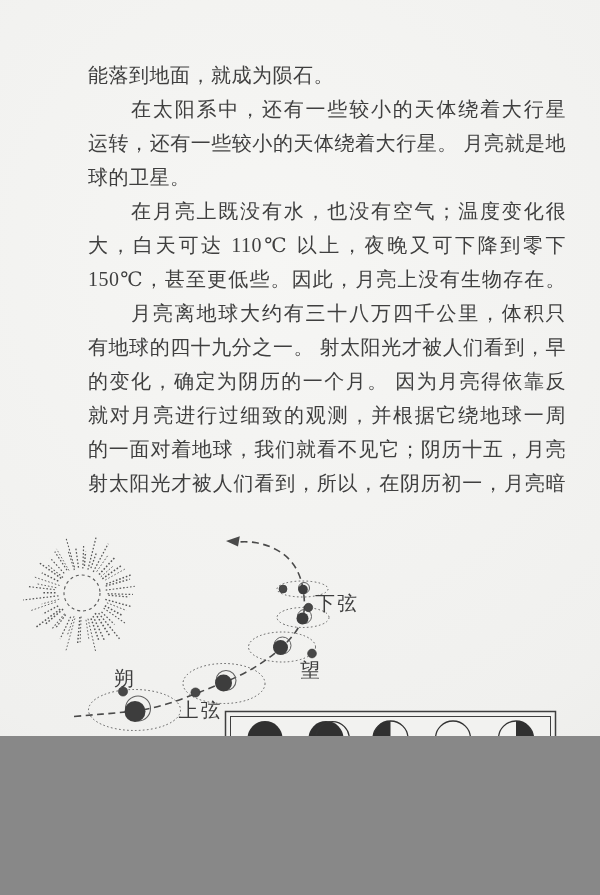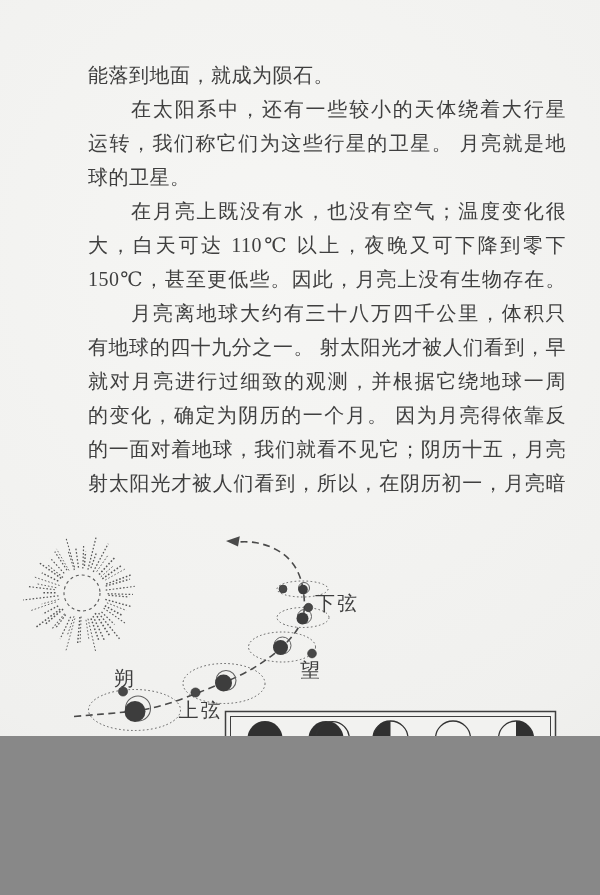--- a/index.html
+++ b/index.html
@@ -30,29 +30,29 @@
   }
 </style>
 </head>
 <body>
 
 <div class="page">
 
   <div class="text-block">
     <div class="line">能落到地面，就成为陨石。</div>
     <div class="line indent just">在太阳系中，还有一些较小的天体绕着大行星</div>
-    <div class="line just">运转，我们称它们为这些行星的卫星。 月亮就是地</div>
+    <div class="line just">运转，还有一些较小的天体绕着大行星。 月亮就是地</div>
     <div class="line">球的卫星。</div>
     <div class="line indent just">在月亮上既没有水，也没有空气；温度变化很</div>
     <div class="line just">大，白天可达 110℃ 以上，夜晚又可下降到零下</div>
     <div class="line just">150℃，甚至更低些。因此，月亮上没有生物存在。</div>
     <div class="line indent just">月亮离地球大约有三十八万四千公里，体积只</div>
     <div class="line just">有地球的四十九分之一。 射太阳光才被人们看到，早</div>
+    <div class="line just">的变化，确定为阴历的一个月。 因为月亮得依靠反</div>
     <div class="line just">就对月亮进行过细致的观测，并根据它绕地球一周</div>
-    <div class="line just">的变化，确定为阴历的一个月。 因为月亮得依靠反</div>
     <div class="line just">的一面对着地球，我们就看不见它；阴历十五，月亮</div>
     <div class="line just">射太阳光才被人们看到，所以，在阴历初一，月亮暗</div>
   </div>
 
   <svg class="figure" viewBox="0 510 600 330" width="600" height="330" xmlns="http://www.w3.org/2000/svg">
 
     <g>
       <circle cx="82" cy="593" r="18" fill="none" stroke="#5a5a5a" stroke-width="1.1" stroke-dasharray="3 3"></circle>
       <g>
           <line x1="107.6" y1="593.7" x2="133.0" y2="594.5" stroke="#565656" stroke-width="1.22" stroke-dasharray="1.6 1.9"></line>

